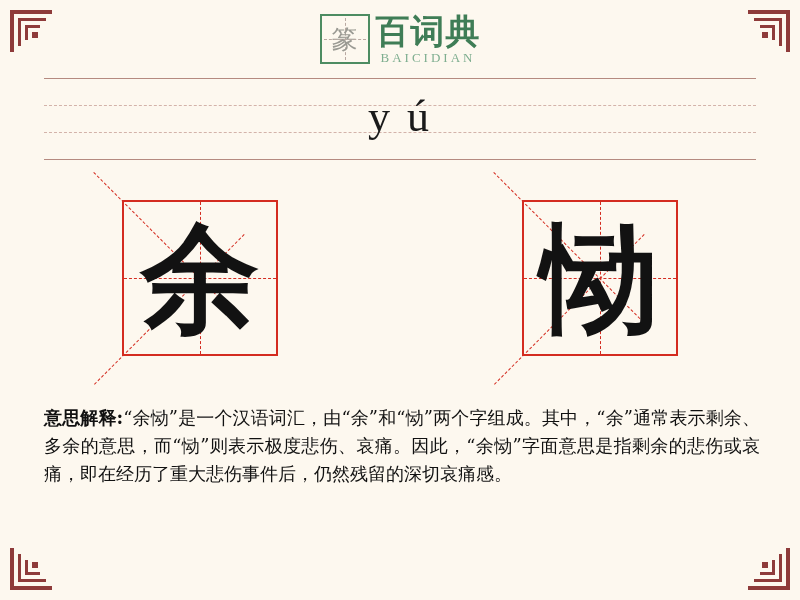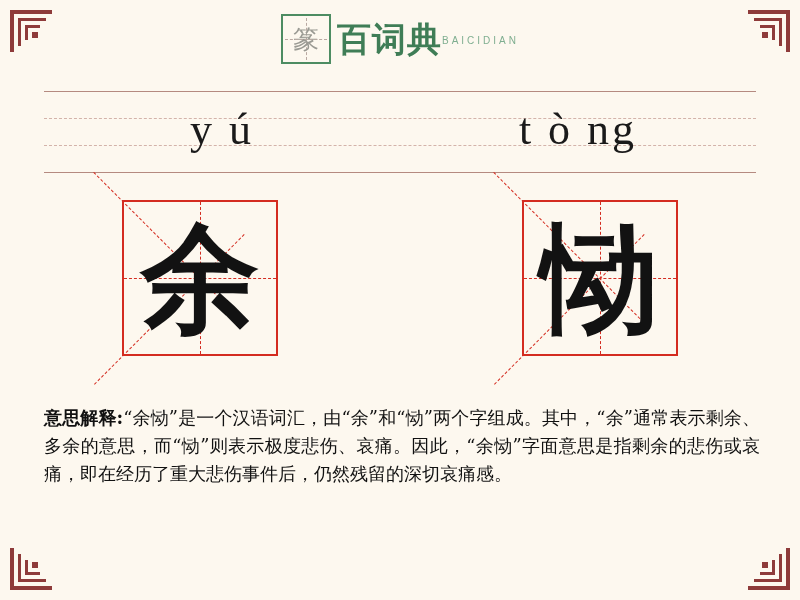--- a/index.html
+++ b/index.html
@@ -79,43 +79,43 @@
   }
   .logo-mark span {
     position: relative;
     font-size: 26px;
     color: #9a9a93;
     font-family: "DejaVu Serif", serif;
     line-height: 1;
   }
   .logo-text {
     display: flex;
-    flex-direction: row;
+    flex-direction: column;
     align-items: center;
     line-height: 1;
   }
   .logo-cn {
     font-size: 34px;
     color: #3f7d56;
     font-weight: bold;
     letter-spacing: 1px;
     font-family: "DejaVu Sans", sans-serif;
   }
   .logo-en {
-    font-size: 10px;
+    font-size: 13px;
     color: #7fae90;
     letter-spacing: 3px;
     margin-top: 3px;
-    font-family: Liberation Sans, sans-serif;
+    font-family: Liberation Serif, serif;
   }
 
   
   .staff {
     position: absolute;
-    top: 91px;
+    top: 78px;
     left: 44px;
     width: 712px;
     height: 64px;
   }
   .staff .line {
     position: absolute;
     left: 0;
     width: 100%;
     border-top: 1px solid #c8a9a0;
   }
@@ -269,21 +269,20 @@
     </div>
   </div>
 
   <div class="staff">
     <div class="line solid l1"></div>
     <div class="line dashed l2"></div>
     <div class="line dashed l3"></div>
     <div class="line solid l4"></div>
     <div class="pinyin-row">
       <div class="pinyin-cell">y ú</div>
-      <div class="pinyin-cell">t ò ng</div>
     </div>
   </div>
 
   <div class="chars">
     <div class="char-cell">
       <div class="tianzige">
         <div class="v"></div>
         <div class="h"></div>
         <div class="d1"></div>
         <div class="d2"></div>

